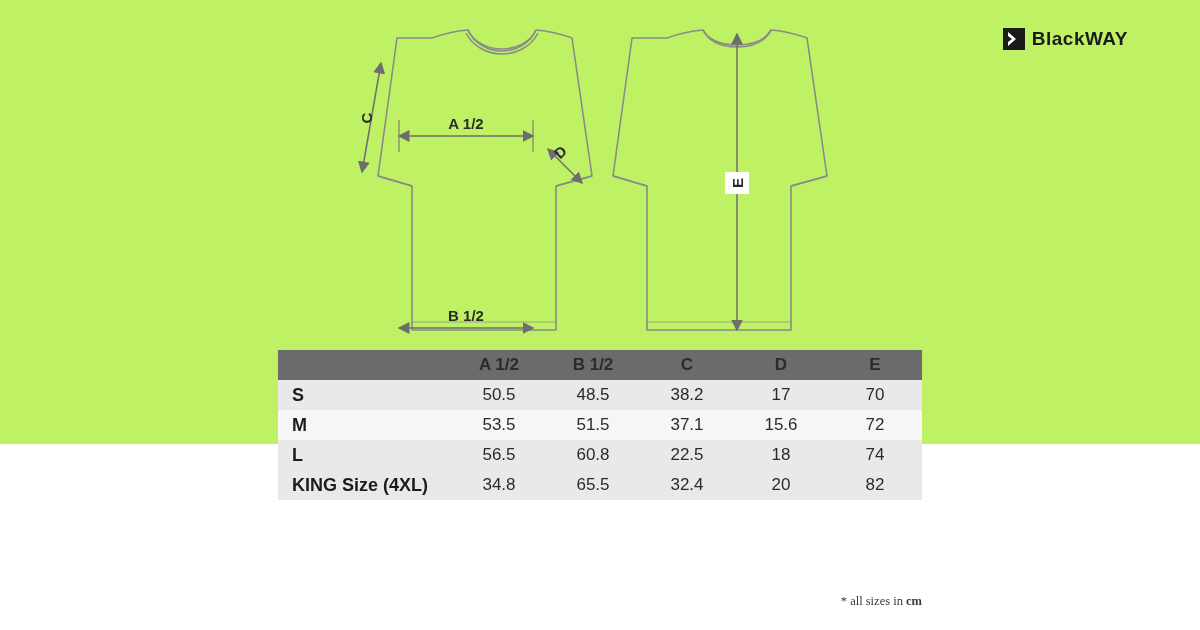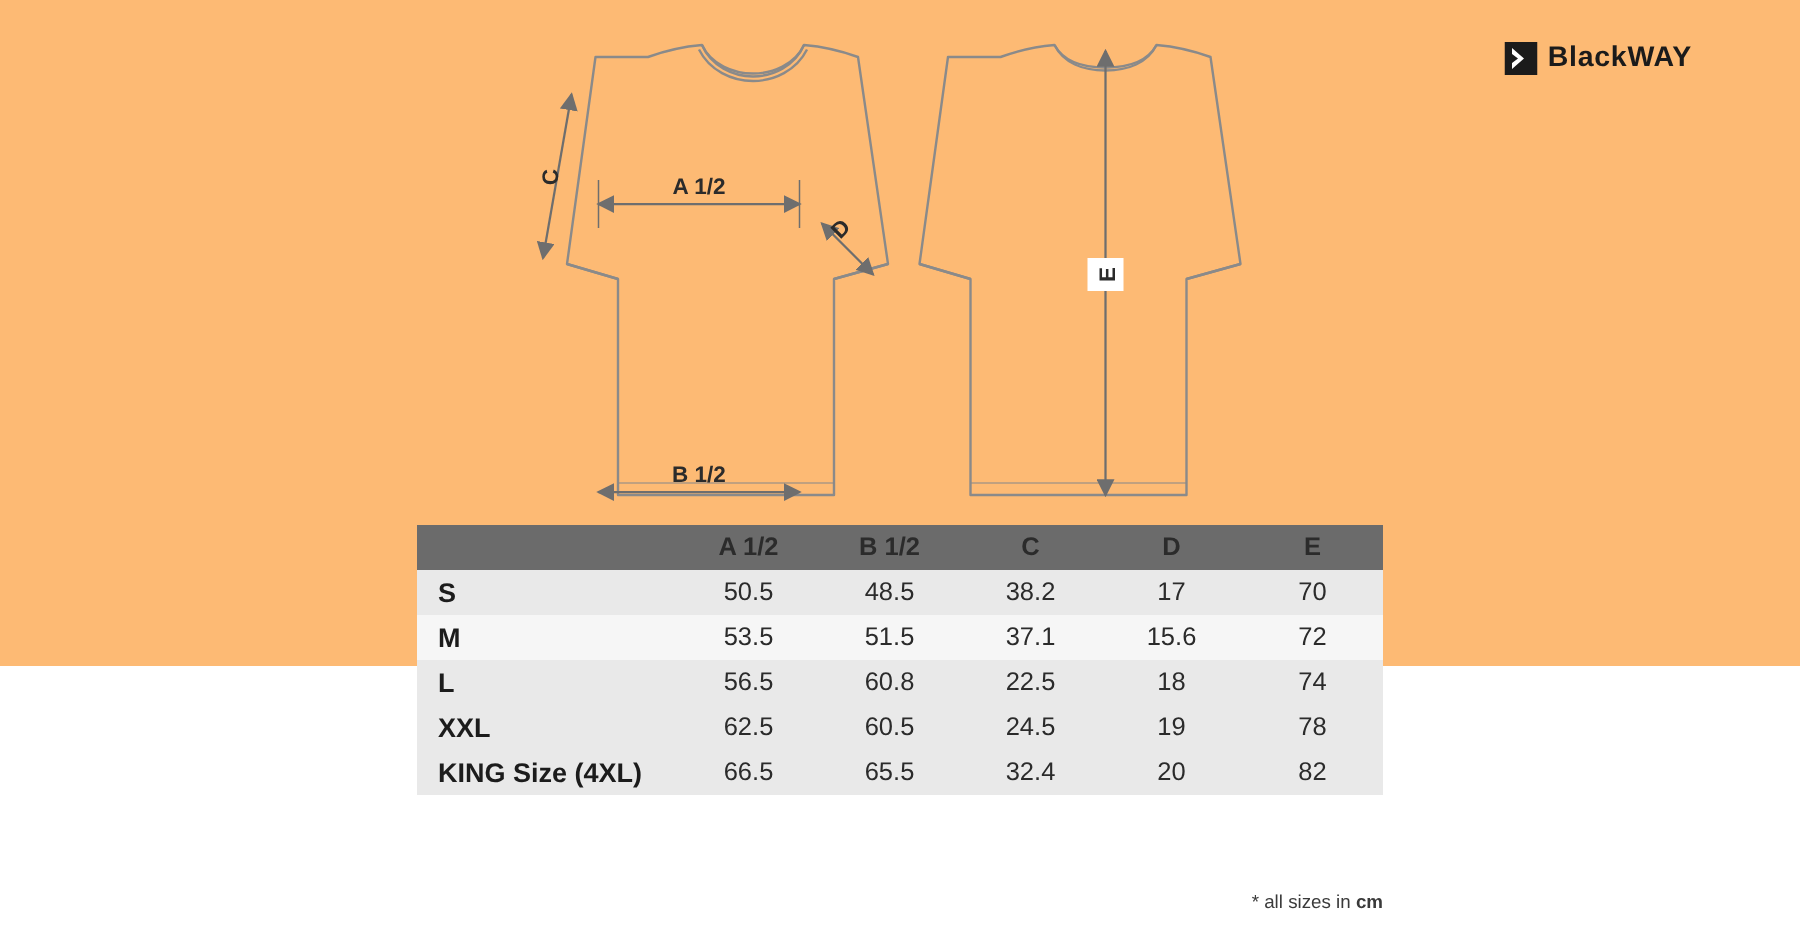--- a/index.html
+++ b/index.html
@@ -6,21 +6,21 @@
   html, body {
     margin: 0; padding: 0;
     width: 1200px; height: 630px;
     background: #ffffff;
     font-family: "Liberation Sans", sans-serif;
     overflow: hidden;
   }
   #page {
     position: relative;
     width: 1200px; height: 444px;
-    background: #fdba74;
+    background: #bef264;
   }
 
   
   .brand {
     position: absolute;
     top: 28px; right: 72px;
     display: flex;
     align-items: center;
     gap: 7px;
   }
@@ -86,21 +86,21 @@
   .col-v { width: 94px; }
 
   .footnote {
     position: absolute;
     right: 278px;
     top: 594px;
     width: 644px;
     text-align: right;
     font-size: 12.5px;
     color: #3a3a3a;
-    font-family: Liberation Sans, sans-serif;
+    font-family: Liberation Serif, serif;
   }
   .footnote b { font-weight: bold; }
 </style>
 </head>
 <body>
 
 <div id="page">
 
   <div class="brand">
     <span>
@@ -237,30 +237,22 @@
         </tr>
         <tr class="odd">
           <td class="size-label">L</td>
           <td>56.5</td>
           <td>60.8</td>
           <td>22.5</td>
           <td>18</td>
           <td>74</td>
         </tr>
         <tr class="odd">
-          <td class="size-label">XXL</td>
-          <td>62.5</td>
-          <td>60.5</td>
-          <td>24.5</td>
-          <td>19</td>
-          <td>78</td>
-        </tr>
-        <tr class="odd">
           <td class="size-label">KING Size (4XL)</td>
-          <td>66.5</td>
+          <td>34.8</td>
           <td>65.5</td>
           <td>32.4</td>
           <td>20</td>
           <td>82</td>
         </tr>
       </tbody>
     </table>
   </div>
 
   <div class="footnote">

